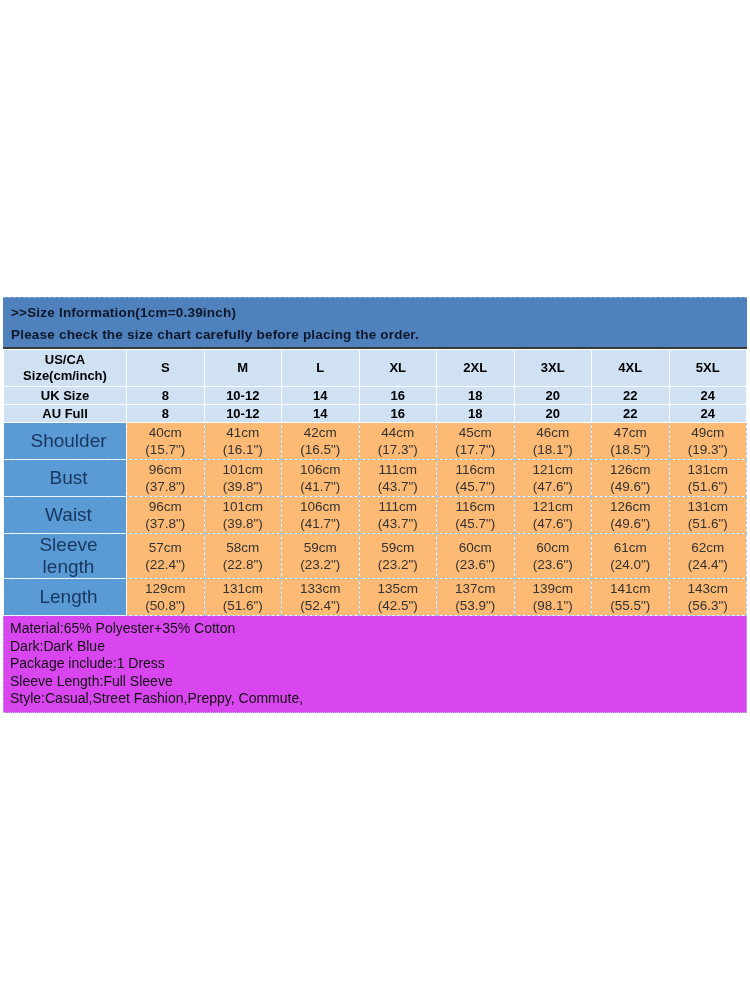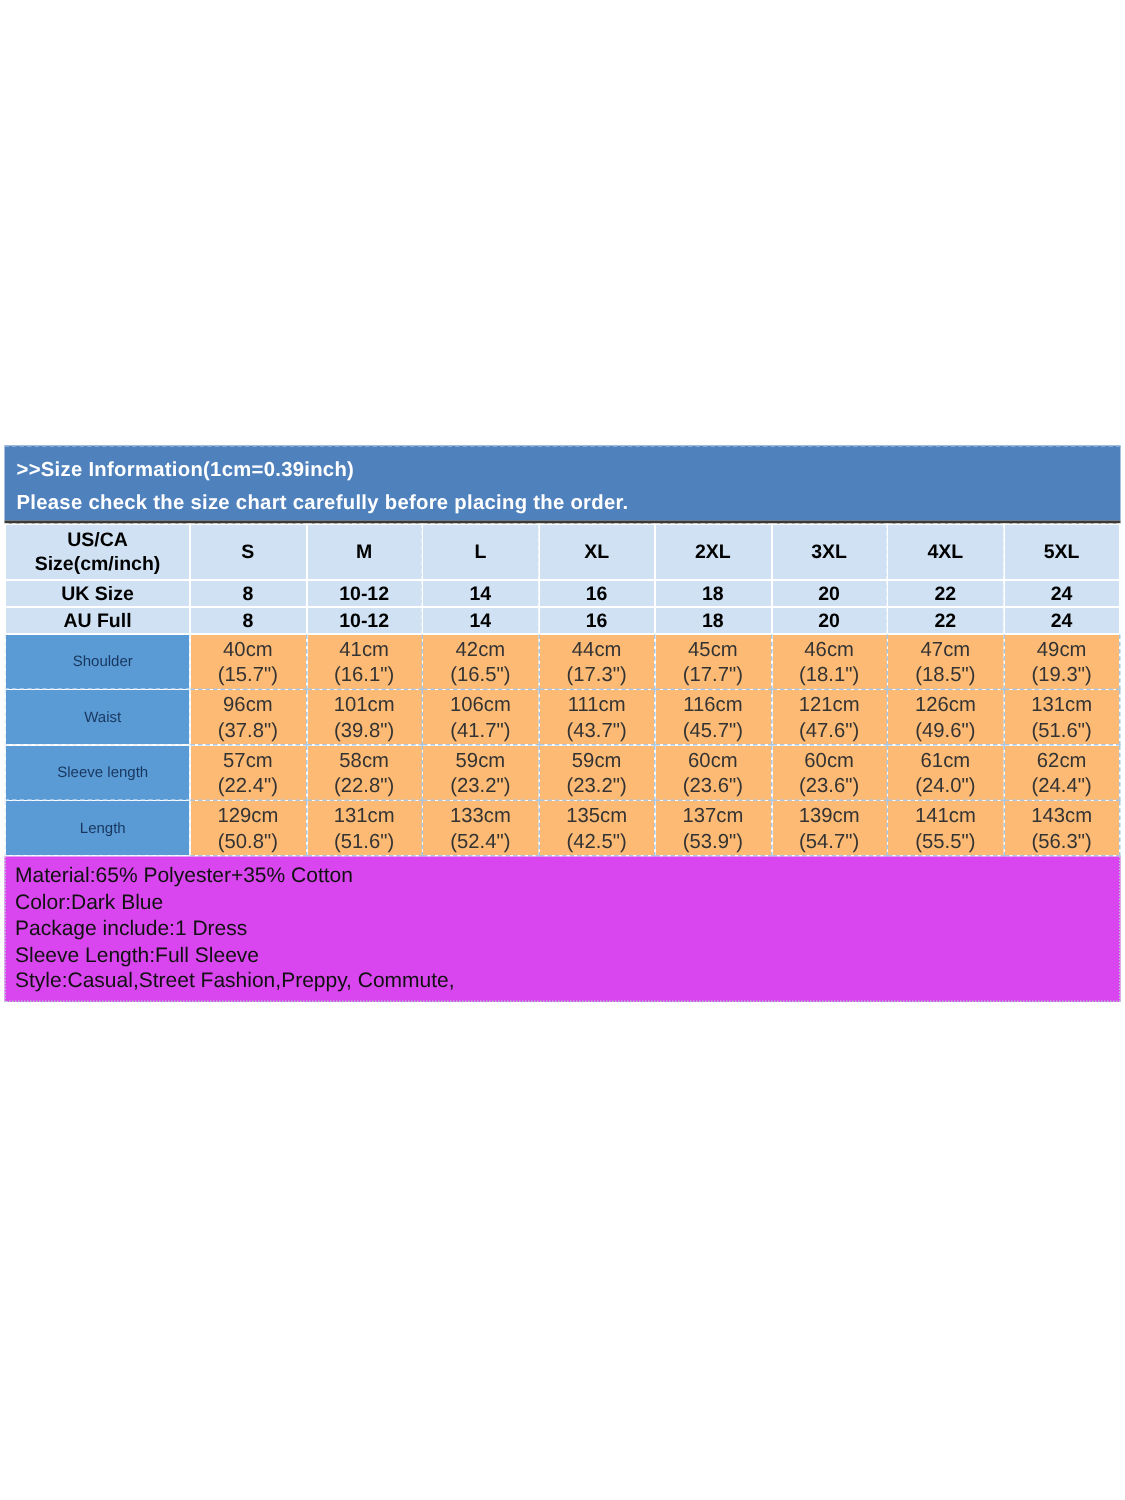--- a/index.html
+++ b/index.html
@@ -10,21 +10,21 @@
     overflow: hidden;
   }
   .content {
     position: absolute;
     top: 297px; left: 3px;
     width: 744px;
   }
   
   .title-bar {
     background: var(--bar-blue, #4f81bd);
-    color: #ffffff;
+    color: #0f172a;
     height: 50px;
     padding: 4px 0 0 8px;
     border-top: 1px dashed #86abd6;
   }
   .title-bar .line {
     font-size: 13.5px;
     font-weight: bold;
     line-height: 21.5px;
     letter-spacing: 0.2px;
   }
@@ -53,21 +53,21 @@
     font-weight: bold;
     font-size: 13px;
     line-height: 16px;
     white-space: pre-line;
     border: 1px dashed #ffffff;
   }
   .label-cell {
     background: var(--label-medium-blue, #5b9bd5);
     color: var(--label-text, #17375e);
     font-weight: normal;
-    font-size: 10px;
+    font-size: 19px;
     text-align: left;
     padding-left: 7px;
     border: 1px dashed #e8f1fa;
   }
   .cell {
     background: #fdba74;
     color: var(--cell-text, #333333);
     font-size: 13.5px;
     line-height: 17.5px;
     white-space: pre-line;
@@ -159,20 +159,39 @@
         <td class="cell">45cm
 (17.7")</td>
         <td class="cell">46cm
 (18.1")</td>
         <td class="cell">47cm
 (18.5")</td>
         <td class="cell">49cm
 (19.3")</td>
       </tr>
       <tr class="meas-row">
+        <td class="label-cell">Bust</td>
+        <td class="cell">96cm
+(37.8")</td>
+        <td class="cell">101cm
+(39.8")</td>
+        <td class="cell">106cm
+(41.7")</td>
+        <td class="cell">111cm
+(43.7")</td>
+        <td class="cell">116cm
+(45.7")</td>
+        <td class="cell">121cm
+(47.6")</td>
+        <td class="cell">126cm
+(49.6")</td>
+        <td class="cell">131cm
+(51.6")</td>
+      </tr>
+      <tr class="meas-row">
         <td class="label-cell">Waist</td>
         <td class="cell">96cm
 (37.8")</td>
         <td class="cell">101cm
 (39.8")</td>
         <td class="cell">106cm
 (41.7")</td>
         <td class="cell">111cm
 (43.7")</td>
         <td class="cell">116cm
@@ -209,30 +228,30 @@
 (50.8")</td>
         <td class="cell">131cm
 (51.6")</td>
         <td class="cell">133cm
 (52.4")</td>
         <td class="cell">135cm
 (42.5")</td>
         <td class="cell">137cm
 (53.9")</td>
         <td class="cell">139cm
-(54.7")</td>
+(98.1")</td>
         <td class="cell">141cm
 (55.5")</td>
         <td class="cell">143cm
 (56.3")</td>
       </tr>
     </tbody>
   </table>
 
   <div class="details">
     <div class="detail-line">Material:65% Polyester+35% Cotton</div>
-    <div class="detail-line">Color:Dark Blue</div>
+    <div class="detail-line">Dark:Dark Blue</div>
     <div class="detail-line">Package include:1 Dress</div>
     <div class="detail-line">Sleeve Length:Full Sleeve</div>
     <div class="detail-line">Style:Casual,Street Fashion,Preppy, Commute,</div>
   </div>
 
 </div>
 
 </body></html>

